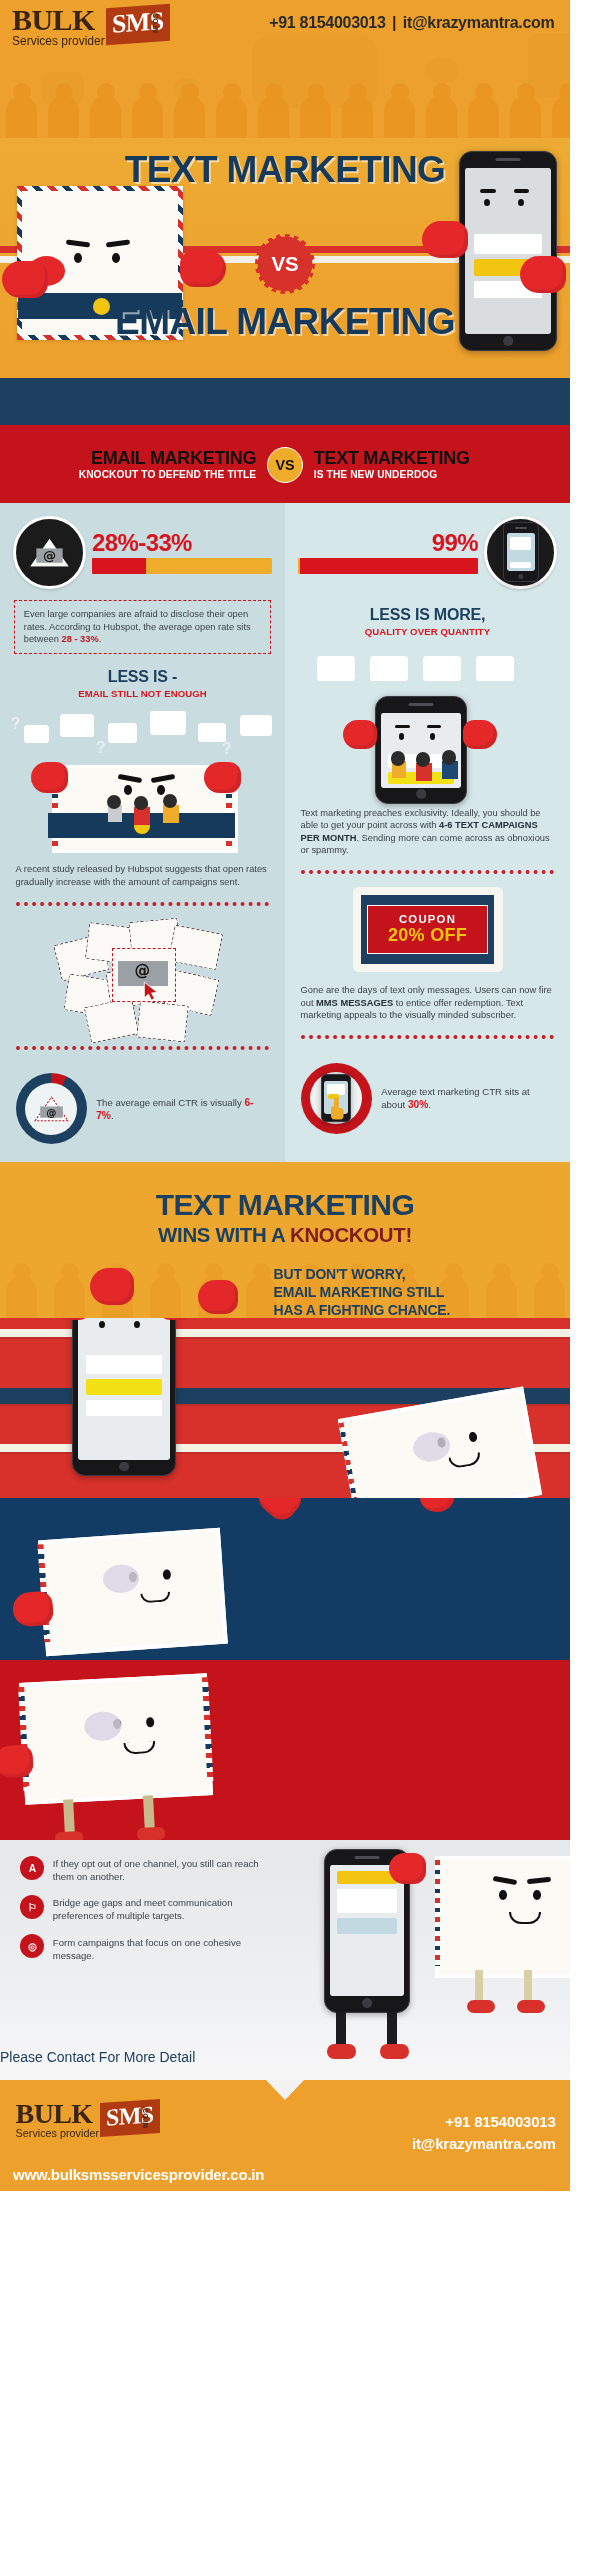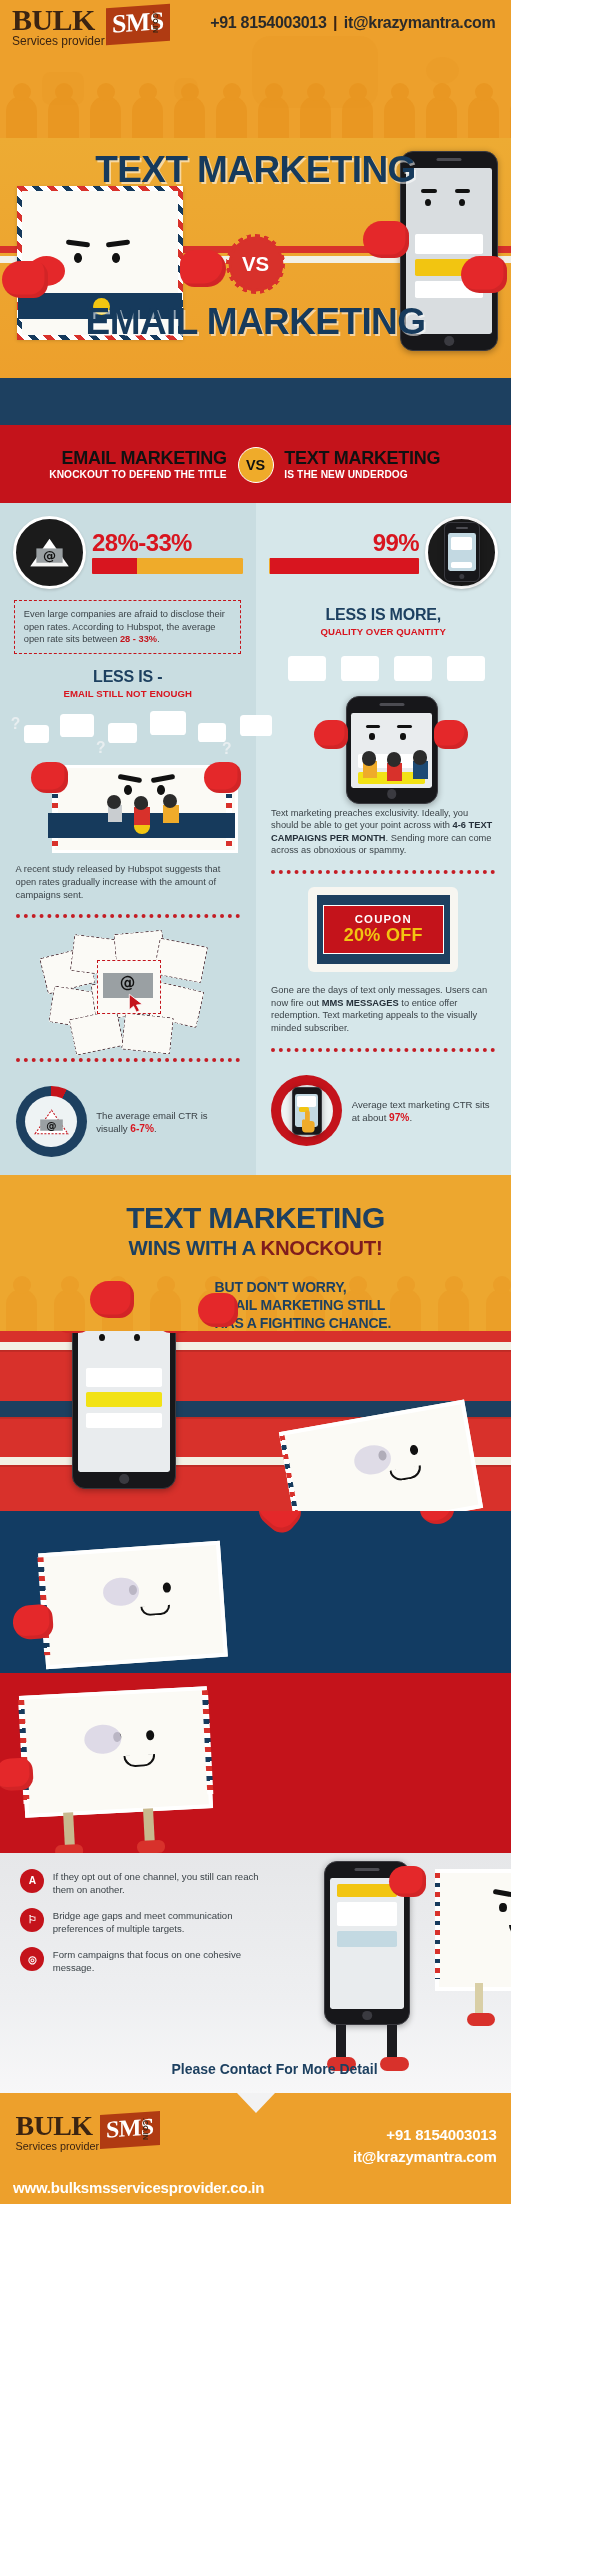--- a/index.html
+++ b/index.html
@@ -2,21 +2,21 @@
 <html style="font-size:9.6px"><head>
 <meta charset="utf-8">
 <style>
   html,body{margin:0;padding:0;}
   body{
     width:614px;
     font-family:"Liberation Sans", sans-serif;
     background:#ffffff;
     -webkit-font-smoothing:antialiased;
   }
-  .page{position:relative;width:511px;height:2576px;overflow:hidden;}
+  .page{position:relative;width:570px;height:2576px;overflow:hidden;}
 
   
   .brandbar{position:relative;height:138px;background:#eda02c;overflow:hidden;}
   .brandbar .bgdots{position:absolute;inset:0;opacity:.22;}
   .brandbar .bubble{position:absolute;background:#e59320;border-radius:8.4px;}
   .logo-wrap{position:absolute;left:12px;top:6px;display:flex;align-items:flex-start;}
   .logo-bulk{font-family:"Liberation Serif", serif;font-weight:bold;font-size:30px;color:#3b2412;letter-spacing:-0.6px;line-height:28px;}
   .logo-sub{font-family:"Liberation Sans", sans-serif;font-size:12px;color:#3b2412;line-height:12px;margin-top:1.2px;}
   .logo-sms{position:relative;display:inline-block;margin-left:1.2px;}
   .sms-box{background:#b03b12;color:#fff;font-family:"Liberation Serif", serif;font-weight:bold;font-size:26px;padding:1.8px 6px 4.8px 6px;transform:skewY(-4deg);letter-spacing:-0.6px;}
@@ -140,21 +140,21 @@
   .wc-h{font-size:11.4px;font-weight:bold;color:#1c1c1c;line-height:15px;letter-spacing:-0.1px;}
   .wc-p{font-size:10px;color:#3b4348;line-height:14px;margin-top:4.8px;}
 
   
   .bullets{position:relative;background:linear-gradient(180deg,#e6e7e9 0%,#eeeff1 60%,#f7f7f8 100%);height:240px;overflow:hidden;}
   .blist{position:absolute;left:20.4px;top:15.6px;width:252px;}
   .bitem{display:flex;gap:8.4px;align-items:flex-start;margin-bottom:12px;}
   .bicon{width:24px;height:24px;border-radius:50%;background:#c4131b;color:#fff;flex:none;display:flex;align-items:center;justify-content:center;font-weight:bold;font-size:10.2px;position:relative;}
   .btxt{font-size:9.6px;color:#3b4348;line-height:13px;padding-top:1.2px;}
 
-  .contact-line{position:absolute;left:0;right:0;bottom:15.6px;text-align:center;font-size:14px;font-weight:bold;color:#1d4060;padding-left:38px;}
+  .contact-line{position:absolute;left:0;right:0;bottom:15.6px;font-size:14px;font-weight:normal;color:#1d4060;}
 
   
   .footer{position:relative;background:#eda02c;height:111px;overflow:hidden;}
   .footer .notch{position:absolute;left:50%;transform:translateX(-50%);top:0;width:0;height:0;
     border-left:19px solid transparent;border-right:19px solid transparent;border-top:20.4px solid #f2f2f3;}
   .foot-logo{position:absolute;left:15.6px;top:20.4px;display:flex;align-items:flex-start;}
   .foot-url{position:absolute;left:13px;bottom:8.4px;font-size:15px;font-weight:bold;color:#ffffff;letter-spacing:-0.2px;}
   .foot-contact{position:absolute;right:14.4px;top:31px;text-align:right;font-size:15px;font-weight:bold;color:#fff;line-height:21.6px;letter-spacing:-0.2px;}
 </style>
 </head>
@@ -447,21 +447,21 @@
                 <div class="msg" style="left:2.4px;top:2.4px;right:2.4px;height:10.8px;"></div>
                 <div class="msg" style="left:3.6px;top:13px;width:10.8px;height:4.8px;background:#f2c511;"></div>
               </div>
             </div>
             <svg style="position:absolute;left:18px;top:24px;" width="18" height="24" viewBox="0 0 30 40" aria-hidden="true">
               <path d="M10 6 a4 4 0 0 1 8 0 v14 h3 a5 5 0 0 1 5 5 v8 a6 6 0 0 1 -6 6 h-9 a6 6 0 0 1 -6 -6 v-13 a3 3 0 0 1 5 -2 z" fill="#efab2a"></path>
             </svg>
           </div>
         </div>
         <div class="ctr-text">
-          <span>Average text marketing CTR sits at about </span><b>97%</b><span>.</span>
+          <span>Average text marketing CTR sits at about </span><b>30%</b><span>.</span>
         </div>
       </div>
     </div>
   </div>
 
   <div class="knock">
     <div class="crowd" style="opacity:.55;height:66px;">
       <i style="left:6px"></i>
         <i style="left:54px"></i>
         <i style="left:102px"></i>

